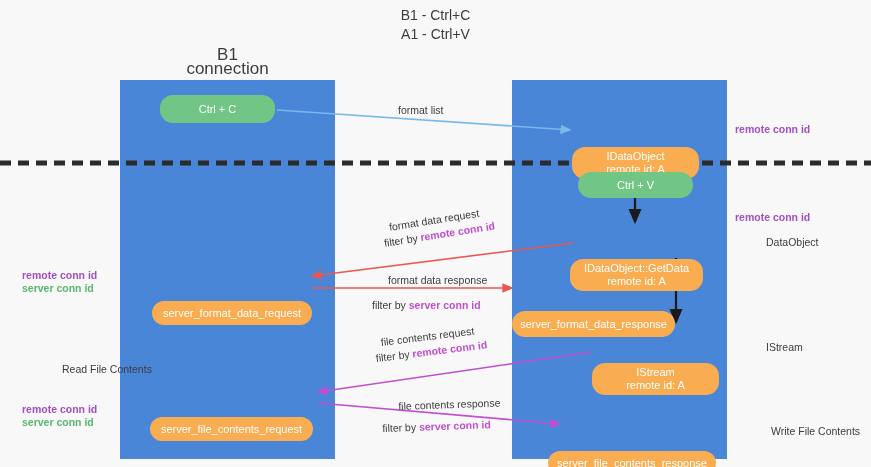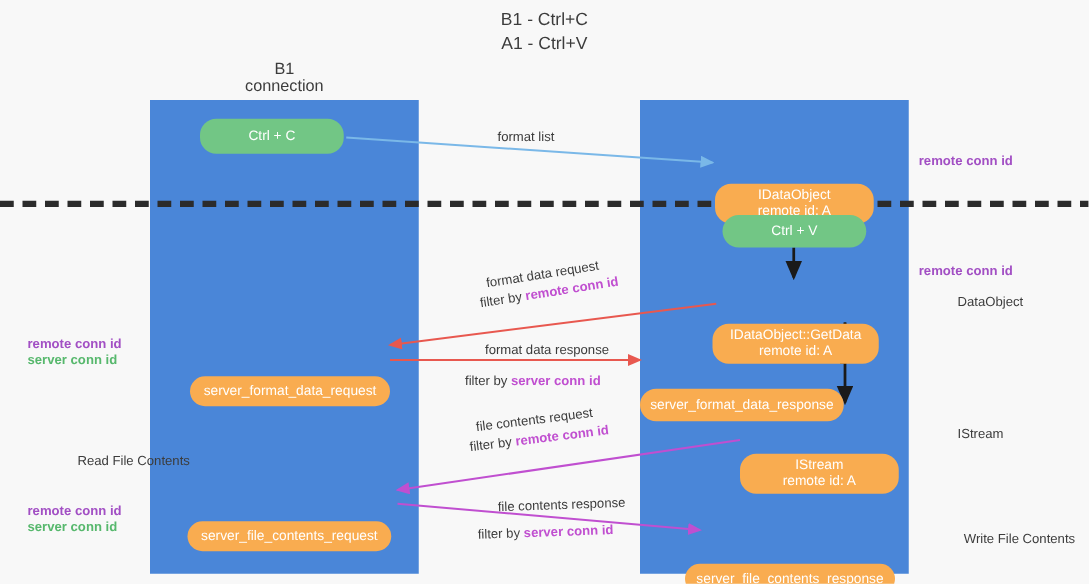--- a/index.html
+++ b/index.html
@@ -11,21 +11,21 @@
   }
   #stage{position:relative;width:871px;height:390px;}
 
   .title{
     position:absolute;left:0;top:6px;width:871px;
     text-align:center;font-size:14px;color:#3c3c3c;line-height:19px;
     white-space:pre;
   }
 
   .colhead{
-    position:absolute;text-align:center;font-size:13px;color:#3c3c3c;
+    position:absolute;text-align:center;font-size:17px;color:#3c3c3c;
     line-height:14px;white-space:pre;
   }
 
   .lane{position:absolute;background:#4a86d8;}
 
   .box{
     position:absolute;box-sizing:border-box;
     display:flex;align-items:center;justify-content:center;
     text-align:center;color:#ffffff;font-size:11px;line-height:13px;
     padding:2px 4px;

